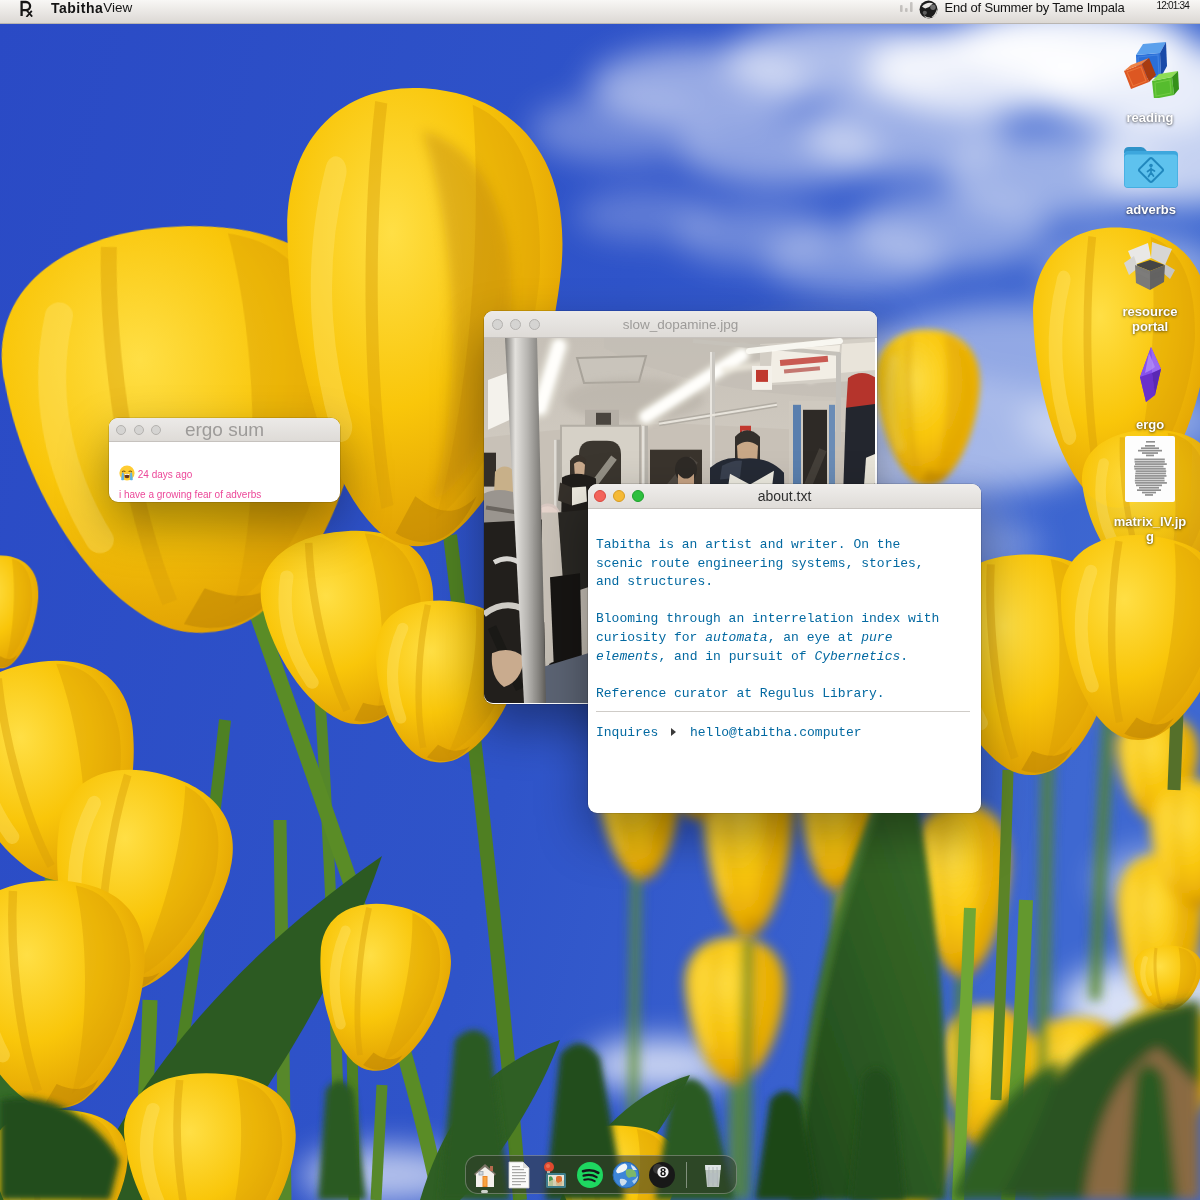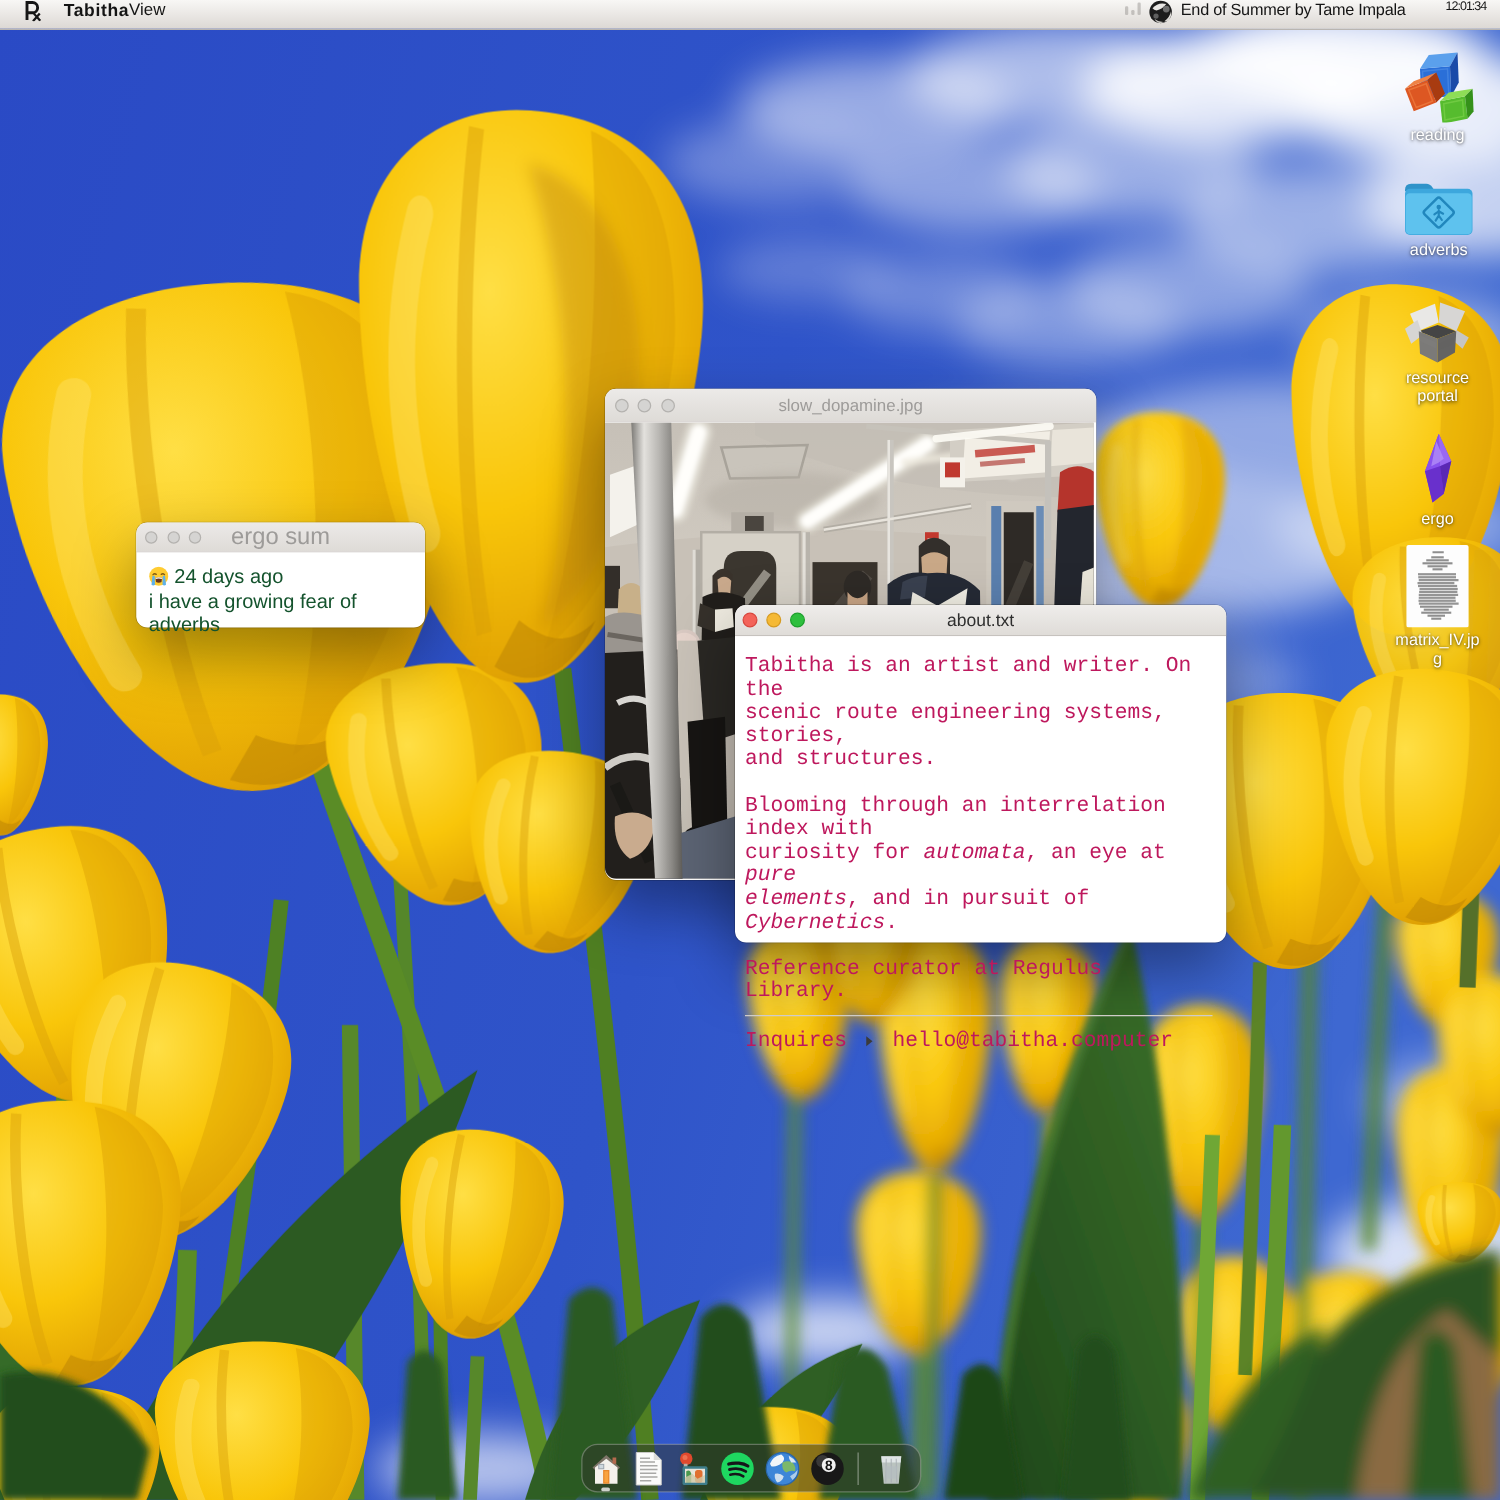--- a/index.html
+++ b/index.html
@@ -16,39 +16,39 @@
  border-radius:9px 9px 0 0}
 .tbar .tt{position:absolute;left:0;right:0;text-align:center;font-weight:normal}
 .lights{display:flex;gap:7px;margin-left:6px}
 .lights i{width:12px;height:12px;border-radius:50%;display:block}
 .g1 i{background:#d5d4d2;border:1px solid #b4b2af}
 #win-ergo{left:109px;top:418px;width:231px;height:84px;z-index:20}
 #win-ergo .tbar{height:24px}
 #win-ergo .tt{font-size:19px;color:#9d9b99}
 #win-ergo .lights{gap:7.5px;margin-left:7px}
 #win-ergo .lights i{width:10px;height:10px}
-#win-ergo .body{padding:10px 10px;font-size:16px;color:#14532d;line-height:19.5px}
+#win-ergo .body{padding:23px 10px;font-size:10px;color:#ec4899;line-height:19.5px}
 #win-slow{left:484px;top:311px;width:393px;height:393px;z-index:10}
 #win-slow .tbar{height:27px}
 #win-slow .tt{font-size:13.5px;color:#9d9b99}
 #win-slow .lights{gap:7.5px;margin-left:7.5px}
 #win-slow .lights i{width:11px;height:11px}
 #win-slow .ph{width:391px;height:365px;border-radius:0 0 9px 9px;overflow:hidden}
-#win-about{left:588px;top:484px;width:393px;height:270px;z-index:30}
+#win-about{left:588px;top:484px;width:393px;height:329px;z-index:30}
 #win-about .tbar{height:25px;background:linear-gradient(#efedeb,#dfdcd8)}
 #win-about .tt{font-size:14px;color:#2f2f2f}
 #win-about .rd{background:#f3635a;border:.5px solid #d8473f}
 #win-about .yl{background:#f5b935;border:.5px solid #d69b22}
 #win-about .gn{background:#2ebf3e;border:.5px solid #1da02c}
-#win-about .body{padding:16px 11px 0 8px;font-family:"Liberation Mono",monospace;
- font-size:17px;line-height:18.6px;color:#be185d}
+#win-about .body{padding:27px 11px 0 8px;font-family:"Liberation Mono",monospace;
+ font-size:13px;line-height:18.6px;color:#0369a1}
 #win-about .hr{border-top:1px solid #cfccc8;margin:8px 0 12px 0}
 .dicon{position:absolute;width:90px;text-align:center;z-index:5}
-.dicon .lb{color:#fff;font-size:13px;font-weight:normal;line-height:14.6px;
- text-shadow:0 1px 3px rgba(0,0,0,.55),0 0 2px rgba(0,0,0,.35);margin-top:3px}
+.dicon .lb{color:#fff;font-size:13px;font-weight:bold;line-height:14.6px;
+ text-shadow:0 1px 3px rgba(0,0,0,.55),0 0 2px rgba(0,0,0,.35);margin-top:13px}
 #dock{position:absolute;left:465px;top:1155px;width:272px;height:39px;z-index:40;
  background:rgba(48,54,42,.52);border:1px solid rgba(255,255,255,.28);border-radius:13px;
  display:flex;align-items:center}
 #dock svg{display:block}
 </style></head>
 <body>
 <svg id="wp" viewBox="0 0 1200 1200">
 <defs>
 <linearGradient id="sky" x1="0" y1="0" x2="1" y2=".25">
  <stop offset="0" stop-color="#2a4ac5"></stop>

